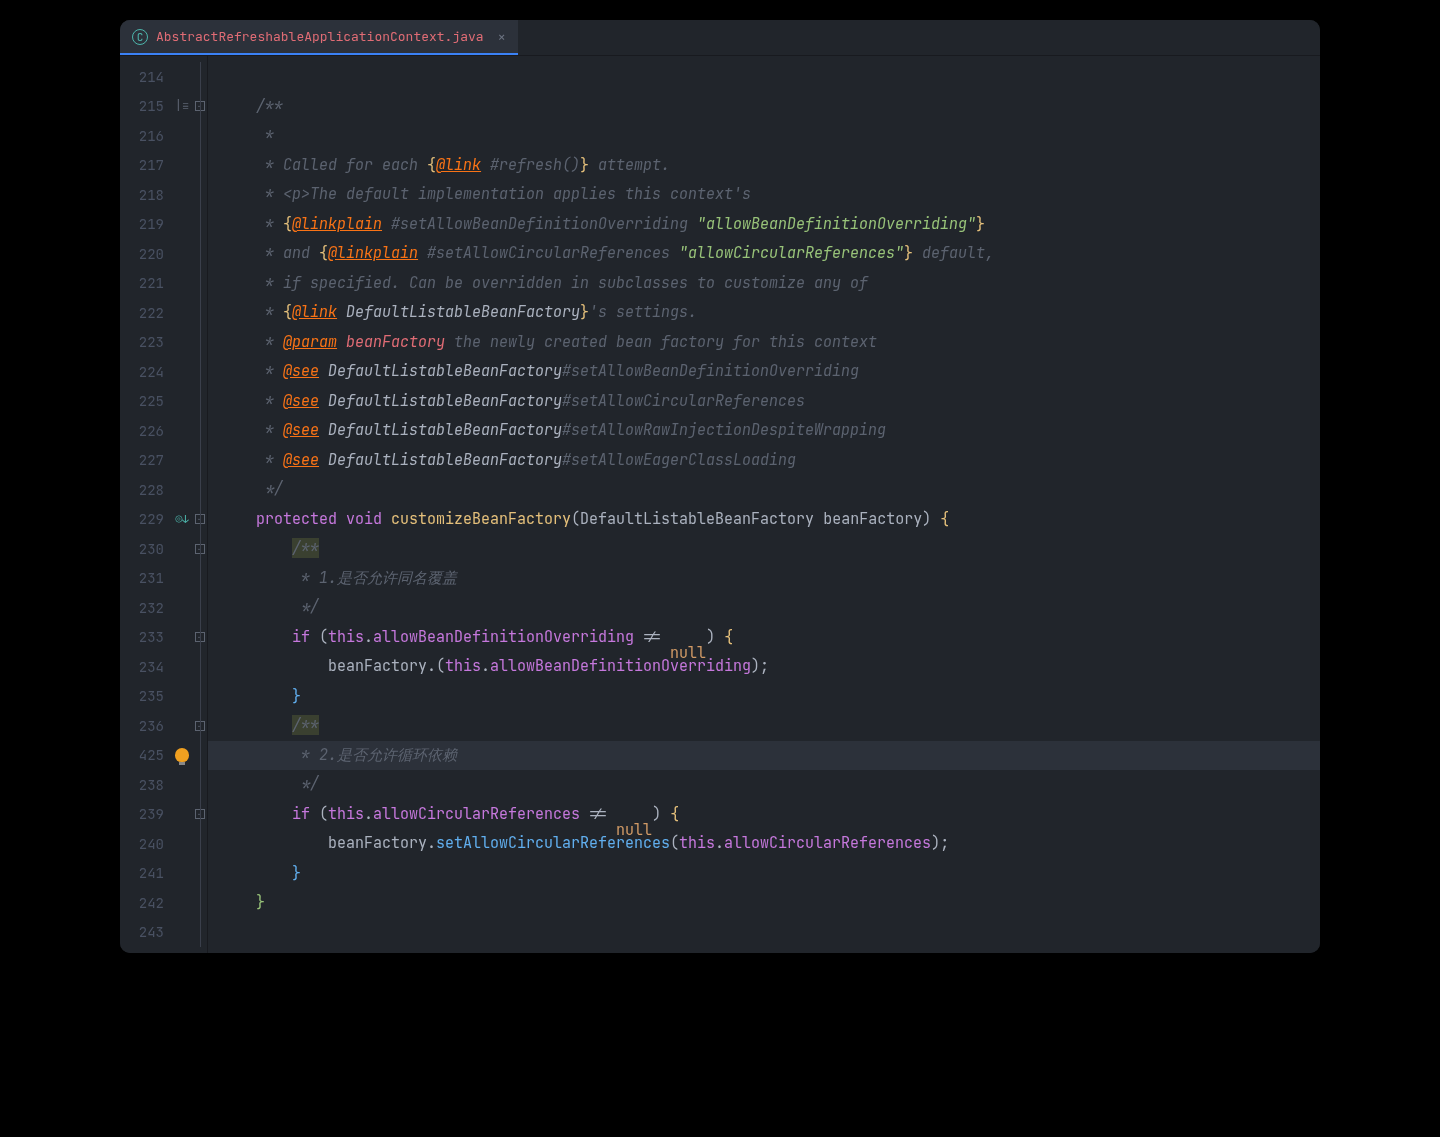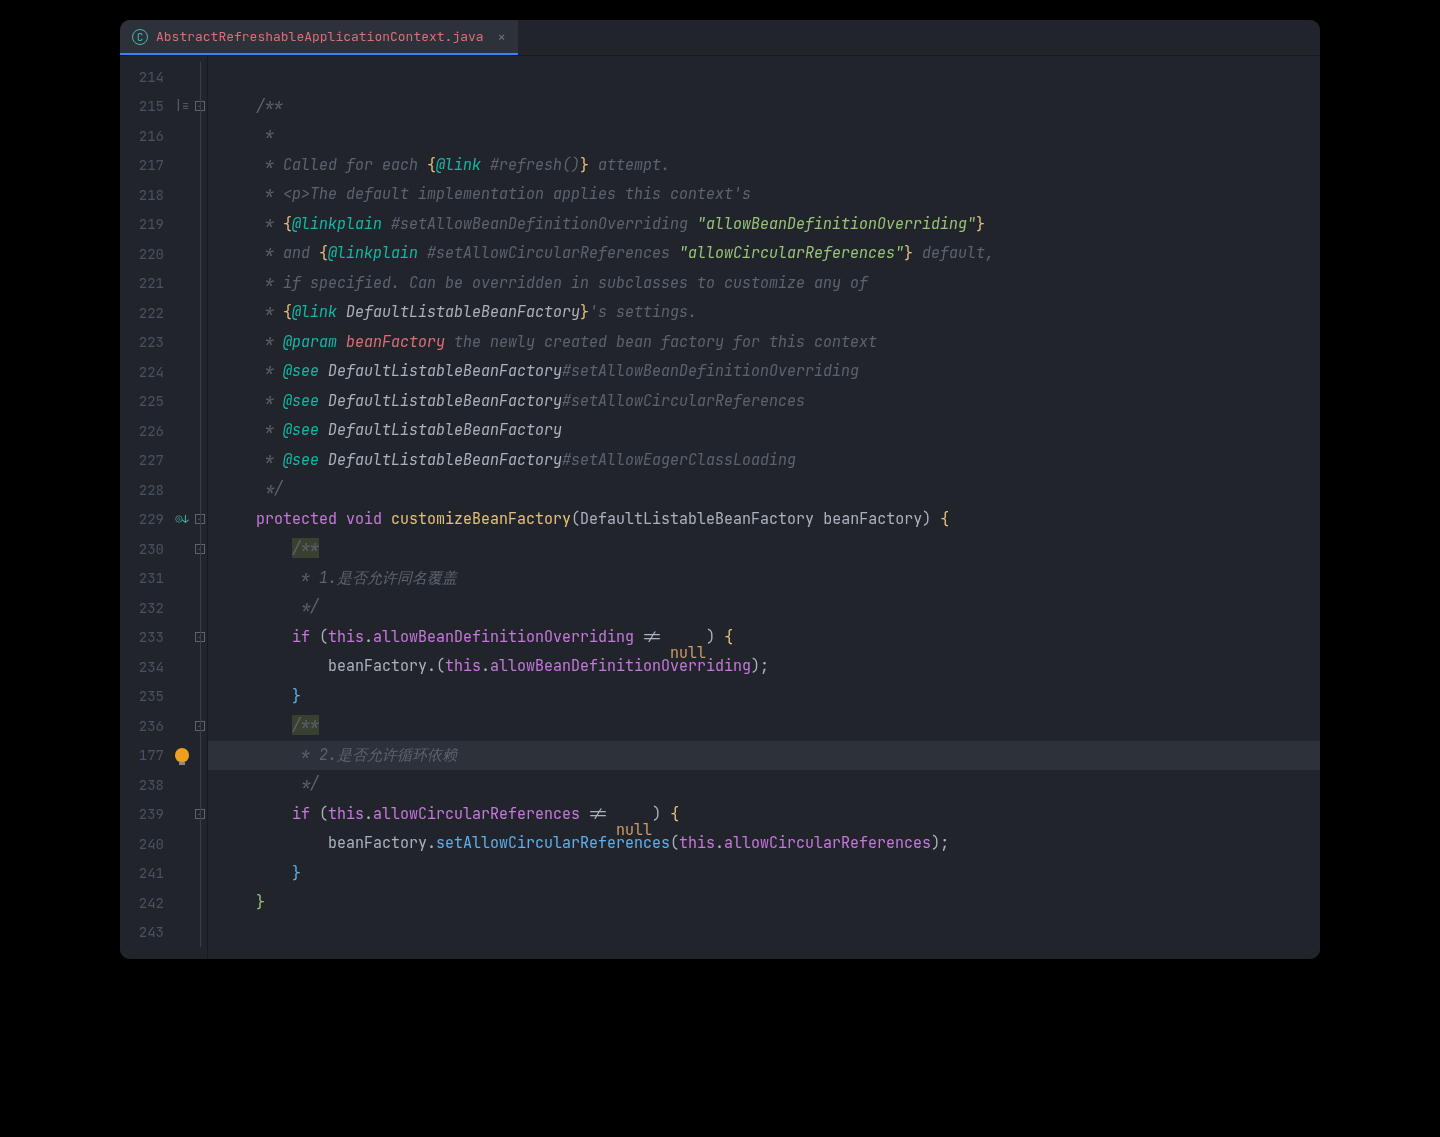--- a/index.html
+++ b/index.html
@@ -55,21 +55,21 @@
 }
 .editor-body {
   display: flex;
   background: #21252b;
 }
 .line-numbers {
   display: flex;
   flex-direction: column;
   color: #495162;
   text-align: right;
-  padding: 6px 8px 12px 12px;
+  padding: 6px 8px 6px 12px;
   font-size: 14px;
 }
 .ln { height: 29.5px; display: flex; align-items: center; justify-content: flex-end; min-width: 32px; }
 .icon-col {
   display: flex;
   flex-direction: column;
   padding: 6px 2px;
   width: 20px;
 }
 .ic { height: 29.5px; display: flex; align-items: center; justify-content: center; }
@@ -88,21 +88,21 @@
 }
 .code-line {
   height: 29.5px;
   padding-left: 12px;
   white-space: pre;
   display: flex;
   align-items: center;
 }
 .code-line.current { background: #2c313a; }
 .c-comment { color: #5c6370; font-style: italic; }
-.c-doc-tag { color: #14b8a6; font-style: italic; }
+.c-doc-tag { color: #f97316; font-style: italic; text-decoration: underline; }
 .c-doc-string { color: #98c379; font-style: italic; }
 .c-keyword { color: #c678dd; }
 .c-type { color: #e5c07b; }
 .c-method { color: #61afef; }
 .c-field { color: #c678dd; }
 .c-this { color: #c678dd; }
 .c-paren { color: #abb2bf; }
 .c-brace { color: #e5c07b; }
 .c-op { color: #abb2bf; }
 .c-null { color: #d19a66; margin-top: 32px; }
@@ -165,21 +165,21 @@
         <div class="ln">227</div>
         <div class="ln">228</div>
         <div class="ln">229</div>
         <div class="ln">230</div>
         <div class="ln">231</div>
         <div class="ln">232</div>
         <div class="ln">233</div>
         <div class="ln">234</div>
         <div class="ln">235</div>
         <div class="ln">236</div>
-        <div class="ln">177</div>
+        <div class="ln">425</div>
         <div class="ln">238</div>
         <div class="ln">239</div>
         <div class="ln">240</div>
         <div class="ln">241</div>
         <div class="ln">242</div>
         <div class="ln">243</div>
       </div>
     <div class="icon-col" id="icon-col">
         <div class="ic"></div>
         <div class="ic">
@@ -269,21 +269,21 @@
       <div class="code-line"><span class="c-comment">     * </span></div>
       <div class="code-line"><span class="c-comment">     * </span><span class="c-comment">Called for each </span><span class="c-type">{</span><span class="c-doc-tag">@link</span><span class="c-comment"> #refresh()</span><span class="c-type">}</span><span class="c-comment"> attempt.</span></div>
       <div class="code-line"><span class="c-comment">     * </span><span class="c-comment">&lt;p&gt;</span><span class="c-comment">The default implementation applies this context's</span></div>
       <div class="code-line"><span class="c-comment">     * </span><span class="c-type">{</span><span class="c-doc-tag">@linkplain</span><span class="c-comment"> #setAllowBeanDefinitionOverriding </span><span class="c-doc-string">"allowBeanDefinitionOverriding"</span><span class="c-type">}</span></div>
       <div class="code-line"><span class="c-comment">     * </span><span class="c-comment">and </span><span class="c-type">{</span><span class="c-doc-tag">@linkplain</span><span class="c-comment"> #setAllowCircularReferences </span><span class="c-doc-string">"allowCircularReferences"</span><span class="c-type">}</span><span class="c-comment"> default,</span></div>
       <div class="code-line"><span class="c-comment">     * </span><span class="c-comment">if specified. Can be overridden in subclasses to customize any of</span></div>
       <div class="code-line"><span class="c-comment">     * </span><span class="c-type">{</span><span class="c-doc-tag">@link</span><span class="c-plain" style="font-style:italic"> DefaultListableBeanFactory</span><span class="c-type">}</span><span class="c-comment">'s settings.</span></div>
       <div class="code-line"><span class="c-comment">     * </span><span class="c-doc-tag">@param</span><span class="c-ident" style="font-style:italic"> beanFactory</span><span class="c-comment"> the newly created bean factory for this context</span></div>
       <div class="code-line"><span class="c-comment">     * </span><span class="c-doc-tag">@see</span><span class="c-plain" style="font-style:italic"> DefaultListableBeanFactory</span><span class="c-comment">#setAllowBeanDefinitionOverriding</span></div>
       <div class="code-line"><span class="c-comment">     * </span><span class="c-doc-tag">@see</span><span class="c-plain" style="font-style:italic"> DefaultListableBeanFactory</span><span class="c-comment">#setAllowCircularReferences</span></div>
-      <div class="code-line"><span class="c-comment">     * </span><span class="c-doc-tag">@see</span><span class="c-plain" style="font-style:italic"> DefaultListableBeanFactory</span></div>
+      <div class="code-line"><span class="c-comment">     * </span><span class="c-doc-tag">@see</span><span class="c-plain" style="font-style:italic"> DefaultListableBeanFactory</span><span class="c-comment">#setAllowRawInjectionDespiteWrapping</span></div>
       <div class="code-line"><span class="c-comment">     * </span><span class="c-doc-tag">@see</span><span class="c-plain" style="font-style:italic"> DefaultListableBeanFactory</span><span class="c-comment">#setAllowEagerClassLoading</span></div>
       <div class="code-line"><span class="c-comment">     */</span></div>
       <div class="code-line"><span class="c-plain">    </span><span class="c-keyword">protected</span><span> </span><span class="c-keyword">void</span><span> </span><span class="c-type">customizeBeanFactory</span><span class="c-paren">(</span><span class="c-plain">DefaultListableBeanFactory</span><span> </span><span class="c-plain">beanFactory</span><span class="c-paren">) </span><span class="c-brace">{</span></div>
       <div class="code-line"><span class="c-comment"><span style="display:inline-block;width:72px"></span><span class="c-hl" style="padding-left:0">/**</span></span></div>
       <div class="code-line"><span class="c-comment">         * </span><span class="c-comment">1.是否允许同名覆盖</span></div>
       <div class="code-line"><span class="c-comment">         */</span></div>
       <div class="code-line"><span>        </span><span class="c-keyword">if</span><span class="c-paren"> (</span><span class="c-this">this</span><span class="c-plain">.</span><span class="c-field">allowBeanDefinitionOverriding</span><span class="c-op"> != </span><span class="c-null">null</span><span class="c-paren">) </span><span class="c-brace">{</span></div>
       <div class="code-line"><span>            </span><span class="c-plain">beanFactory</span><span class="c-plain">.</span><span class="c-paren">(</span><span class="c-this">this</span><span class="c-plain">.</span><span class="c-field">allowBeanDefinitionOverriding</span><span class="c-paren">);</span></div>
       <div class="code-line"><span>        </span><span class="c-brace" style="color:#61afef">}</span></div>
       <div class="code-line"><span class="c-comment"><span style="display:inline-block;width:72px"></span><span class="c-hl" style="padding-left:0">/**</span></span></div>

